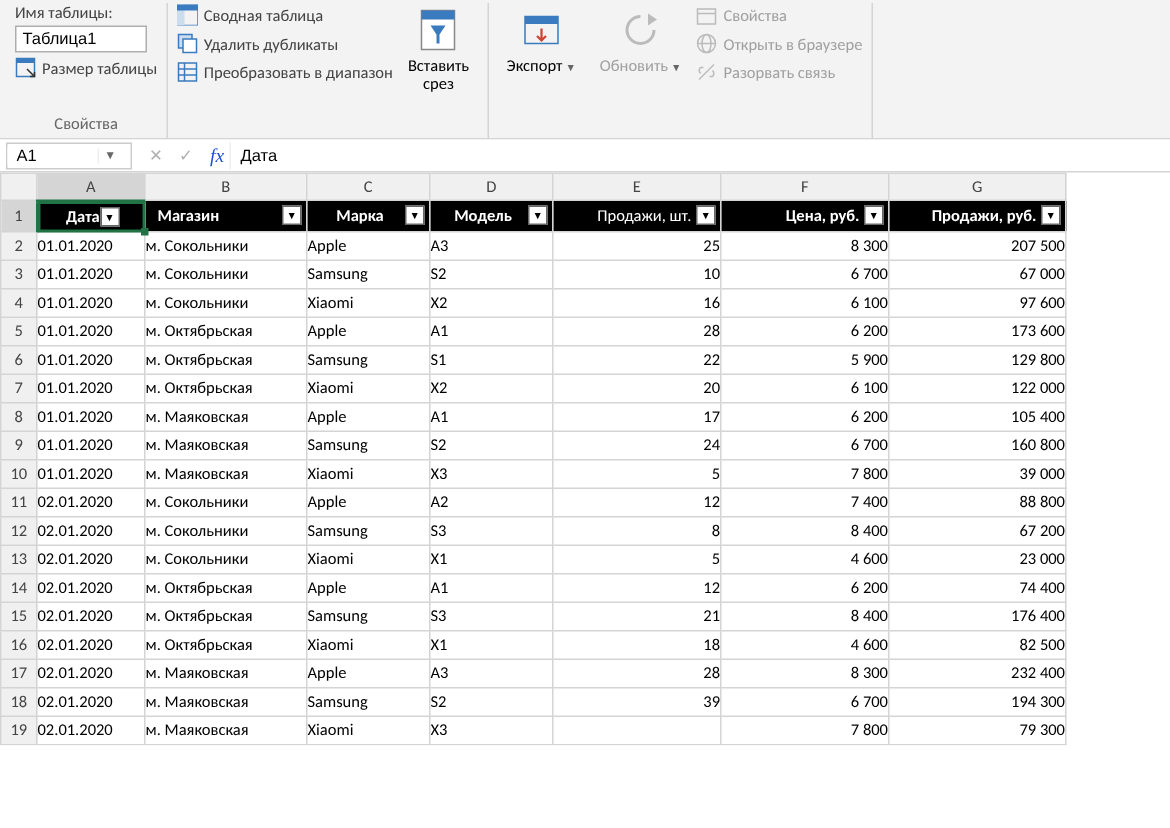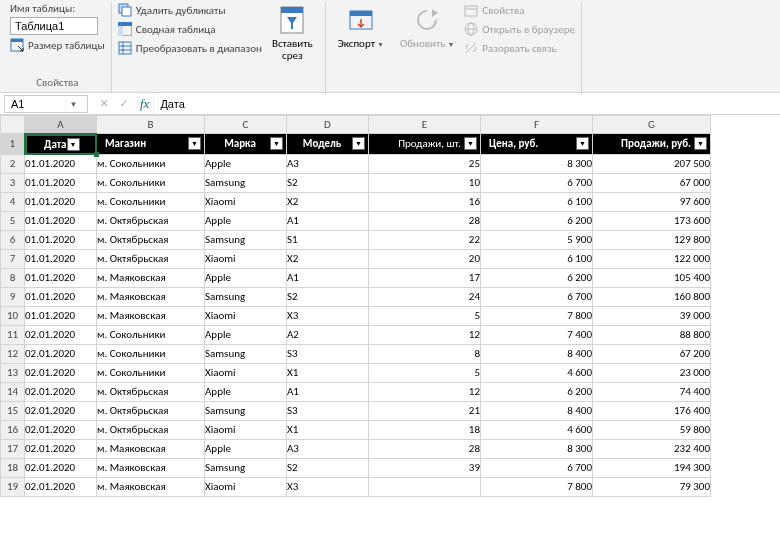--- a/index.html
+++ b/index.html
@@ -21,21 +21,21 @@
 .big-btn .lbl { font-size: 11px; text-align: center; line-height: 1.1; margin-top: 2px; }
 .big-btn.disabled .lbl { color: #a0a0a0; }
 .dd-arrow { font-size: 7px; color: #666; margin-left: 2px; }
 
 .formula-bar { display: flex; align-items: center; border-bottom: 1px solid #d4d4d4; background: #fff; height: 22px; }
 .namebox { width: 84px; border: 1px solid #ccc; margin: 2px 4px; height: 18px; display: flex; align-items: center; }
 .namebox input { border: none; width: 60px; font-size: 11px; padding: 0 6px; outline: none; }
 .namebox .nb-dd { width: 16px; text-align: center; font-size: 8px; color: #666; border-left: 1px solid #eee; cursor: pointer; }
 .fx-btns { display: flex; align-items: center; gap: 4px; padding: 0 4px; color: #b0b0b0; }
 .fx-btns span { width: 16px; text-align: center; font-size: 11px; cursor: default; }
-.fx-label { font-style: italic; font-family: "Times New Roman", serif; font-size: 13px; color: #0f766e; padding: 0 4px; cursor: pointer; }
+.fx-label { font-style: italic; font-family: "Times New Roman", serif; font-size: 13px; color: #1d4ed8; padding: 0 4px; cursor: pointer; }
 .formula-input { flex: 1; border: none; font-size: 11px; padding: 0 6px; outline: none; height: 18px; border-left: 1px solid #eee; }
 
 .sheet { overflow: auto; }
 .grid { border-collapse: collapse; table-layout: fixed; }
 .grid th, .grid td { border: 1px solid #d4d4d4; font-size: 11px; padding: 0; }
 .corner { width: 24px; height: 18px; background: #f0f0f0; }
 .colhead { background: #f0f0f0; text-align: center; font-weight: normal; color: #444; height: 18px; }
 .colhead.selected { background: #d5d5d5; border-bottom: 2px solid #217346; }
 .rowhead { width: 24px; background: #f0f0f0; text-align: center; font-weight: normal; color: #444; }
 .rowhead.selected { background: #d5d5d5; border-right: 2px solid #217346; }
@@ -72,32 +72,32 @@
       </div>
     </div>
     <div class="ribbon-group-label">Свойства</div>
   </div>
 
   <div class="ribbon-group">
     <div class="ribbon-group-body">
       <div class="prop-col" style="gap:3px;">
         <div class="prop-item">
           <svg width="14" height="14">
-              <rect x="1" y="1" width="9" height="9" fill="#cde" stroke="#3a7bbf"></rect>
-              <rect x="4" y="4" width="9" height="9" fill="#fff" stroke="#3a7bbf"></rect>
-            </svg>
-          <span>Удалить дубликаты</span>
-        </div>
-        <div class="prop-item">
-          <svg width="14" height="14">
               <rect x="0" y="0" width="14" height="14" fill="none" stroke="#3a7bbf"></rect>
               <rect x="0" y="0" width="5" height="14" fill="#cde"></rect>
               <rect x="0" y="0" width="14" height="4" fill="#3a7bbf"></rect>
             </svg>
           <span>Сводная таблица</span>
+        </div>
+        <div class="prop-item">
+          <svg width="14" height="14">
+              <rect x="1" y="1" width="9" height="9" fill="#cde" stroke="#3a7bbf"></rect>
+              <rect x="4" y="4" width="9" height="9" fill="#fff" stroke="#3a7bbf"></rect>
+            </svg>
+          <span>Удалить дубликаты</span>
         </div>
         <div class="prop-item">
           <svg width="14" height="14">
               <rect x="1" y="1" width="12" height="12" fill="none" stroke="#3a7bbf"></rect>
               <line x1="1" y1="5" x2="13" y2="5" stroke="#3a7bbf"></line>
               <line x1="1" y1="9" x2="13" y2="9" stroke="#3a7bbf"></line>
               <line x1="5" y1="1" x2="5" y2="13" stroke="#3a7bbf"></line>
             </svg>
           <span>Преобразовать в диапазон</span>
         </div>
@@ -225,21 +225,21 @@
             </div>
           </td>
           <td style="background:#000">
             <div class="th-cell" style="color:#fff;font-weight:normal;justify-content:flex-start">
               <span style="flex:1;text-align:right;padding:0 3px">Продажи, шт.</span>
               <span class="filter-btn">▼</span>
             </div>
           </td>
           <td style="background:#000">
             <div class="th-cell" style="color:#fff;font-weight:bold;justify-content:space-between">
-              <span style="flex:1;padding:0 3px">Цена, руб.</span>
+              <span style="flex:1;text-align:right;padding:0 3px">Цена, руб.</span>
               <span class="filter-btn">▼</span>
             </div>
           </td>
           <td style="background:#000">
             <div class="th-cell" style="color:#fff;font-weight:bold;justify-content:space-between">
               <span style="flex:1;text-align:right;padding:0 3px">Продажи, руб.</span>
               <span class="filter-btn">▼</span>
             </div>
           </td>
         </tr>
@@ -384,21 +384,21 @@
           <td class="data-cell num">176 400</td>
         </tr>
         <tr>
           <th class="rowhead">16</th>
           <td class="data-cell txt">02.01.2020</td>
           <td class="data-cell txt">м. Октябрьская</td>
           <td class="data-cell txt">Xiaomi</td>
           <td class="data-cell txt">X1</td>
           <td class="data-cell num">18</td>
           <td class="data-cell num">4 600</td>
-          <td class="data-cell num">59 800</td>
+          <td class="data-cell num">82 500</td>
         </tr>
         <tr>
           <th class="rowhead">17</th>
           <td class="data-cell txt">02.01.2020</td>
           <td class="data-cell txt">м. Маяковская</td>
           <td class="data-cell txt">Apple</td>
           <td class="data-cell txt">A3</td>
           <td class="data-cell num">28</td>
           <td class="data-cell num">8 300</td>
           <td class="data-cell num">232 400</td>

